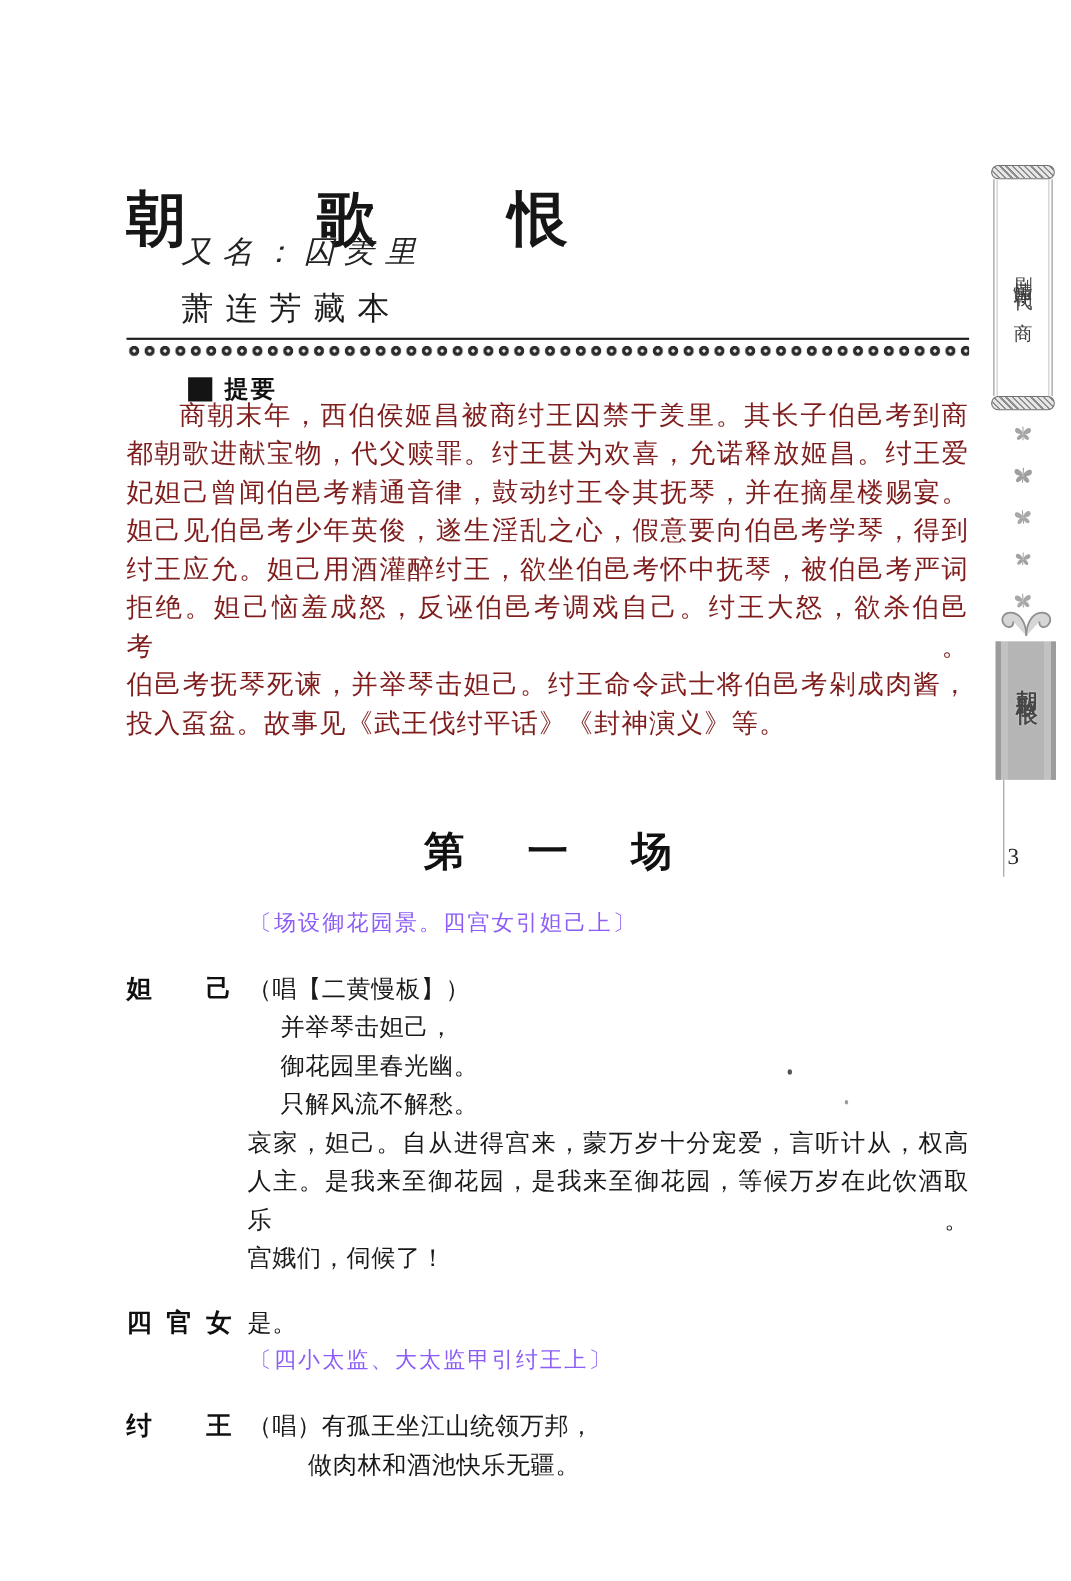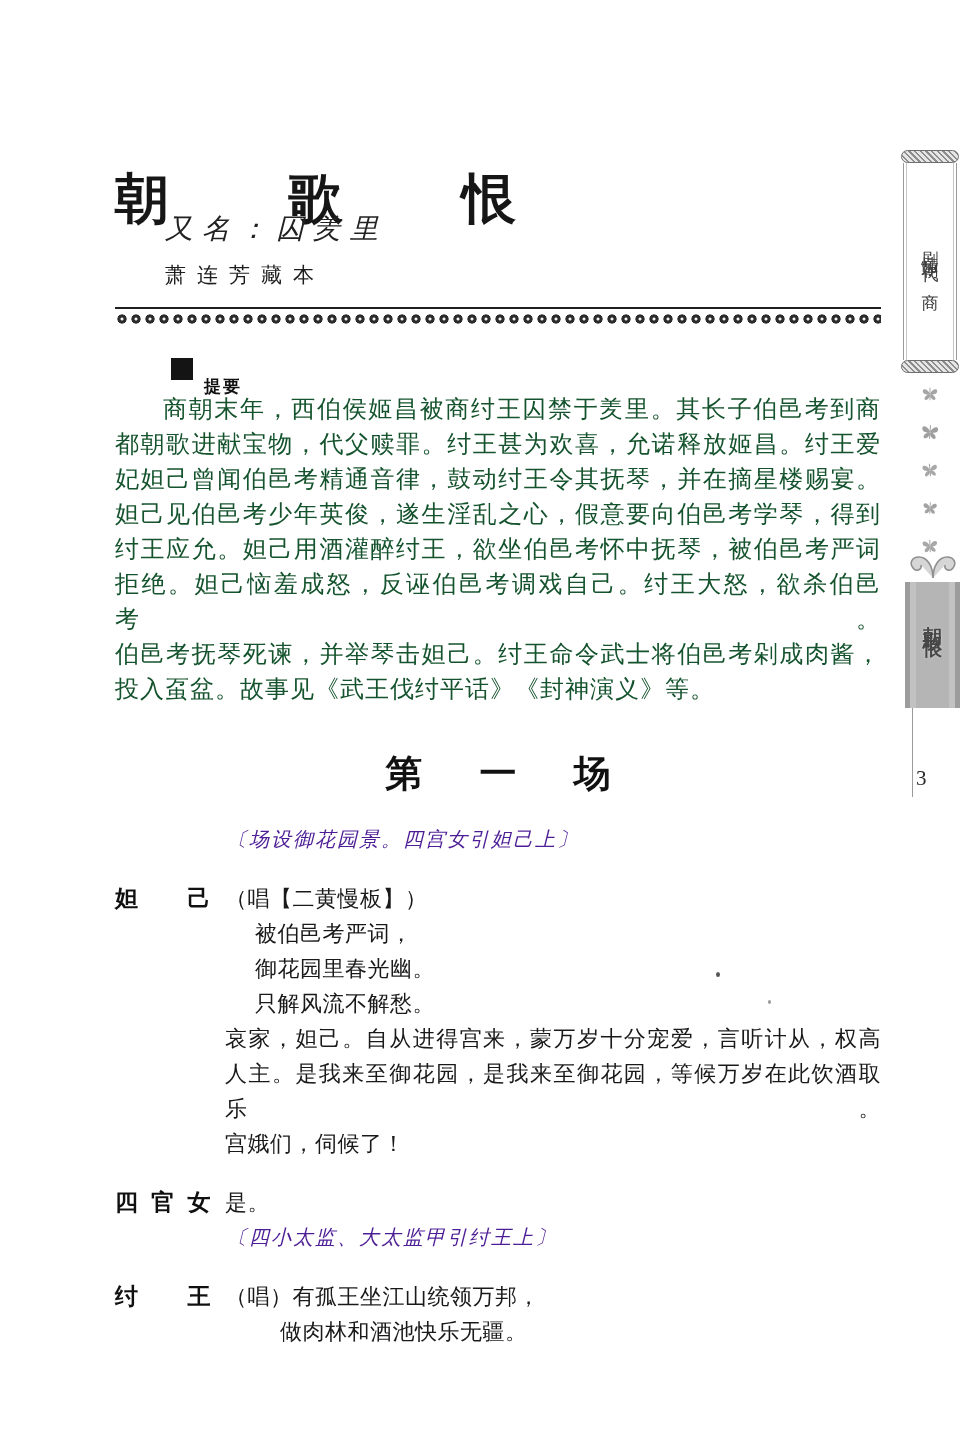--- a/index.html
+++ b/index.html
@@ -14,49 +14,49 @@
     position:absolute;left:0;top:136px;
     font-size:54px;font-weight:600;letter-spacing:53px;line-height:1;
     font-family:"Liberation Serif", serif;color:#161616;white-space:nowrap;
   }
   .alt-title{
     position:absolute;left:50px;top:210px;
     font-size:28px;font-style:italic;letter-spacing:9px;color:#222;white-space:nowrap;
   }
   .edition{
     position:absolute;left:50px;top:261px;
-    font-size:21px;letter-spacing:11px;color:#1d1d1d;white-space:nowrap;
+    font-size:29px;letter-spacing:11px;color:#1d1d1d;white-space:nowrap;
   }
 
   
   .divider{
     position:absolute;left:0;top:307px;width:766px;height:17px;
     border-top:2px solid #1f1f1f;
     background-image:radial-gradient(circle at 7px 8px,#f7f7f7 1.2px,#2c2c2c 1.8px 4.3px,#f7f7f7 4.9px,transparent 5.5px);
     background-size:14px 15px;background-position:0 2px;
   }
 
   
   .summary-head{position:absolute;left:56px;top:339px;display:flex;align-items:center;}
   .sq{width:22px;height:22px;background:#141414;display:inline-block;margin-right:11px;}
-  .summary-head .h{font-family:"Liberation Sans", sans-serif;font-weight:bold;font-size:17px;letter-spacing:2px;color:#111;margin-top:36px;}
-  .summary-body{position:absolute;left:0;top:392px;width:766px;font-size:24px;line-height:35px;letter-spacing:1px;color:#14532d;}
+  .summary-head .h{font-family:"Liberation Sans", sans-serif;font-weight:bold;font-size:22px;letter-spacing:2px;color:#111;}
+  .summary-body{position:absolute;left:0;top:362px;width:766px;font-size:24px;line-height:35px;letter-spacing:1px;color:#7f1d1d;font-family:Liberation Mono, monospace;}
   .jl{text-align:justify;text-align-last:justify;}
   .ind{padding-left:48px;}
 
   
   .scene-head{
     position:absolute;left:0;top:749px;width:766px;text-align:center;
     font-size:37px;font-weight:bold;letter-spacing:24px;padding-left:24px;box-sizing:border-box;
     color:#111;font-family:"Liberation Serif", serif;
   }
 
   
   .script{position:absolute;left:0;top:822px;width:766px;font-size:22px;line-height:35px;letter-spacing:0.5px;color:#191919;}
-  .stage{margin-left:112px;font-size:20px;font-style:italic;letter-spacing:2px;color:#4c1d95;}
+  .stage{margin-left:112px;font-size:20px;letter-spacing:2px;color:#8b5cf6;}
   .s-row{display:flex;align-items:flex-start;margin-top:24px;}
   .speaker{
     width:96px;flex:0 0 96px;text-align:justify;text-align-last:justify;
     font-family:"Liberation Sans", sans-serif;font-weight:bold;font-size:23px;color:#101010;
   }
   .dialogue{flex:1;margin-left:14px;}
   .verse{padding-left:30px;}
   .verse-wide{padding-left:55px;}
 
   
@@ -123,21 +123,21 @@
   <div class="scene-head">第 一 场</div>
 
   <div class="script">
 
     <div class="stage">〔场设御花园景。四宫女引妲己上〕</div>
 
     <div class="s-row">
       <div class="speaker">妲己</div>
       <div class="dialogue">
         <div>（唱【二黄慢板】）</div>
-        <div class="verse">被伯邑考严词，</div>
+        <div class="verse">并举琴击妲己，</div>
         <div class="verse">御花园里春光幽。</div>
         <div class="verse">只解风流不解愁。</div>
         <div class="jl">哀家，妲己。自从进得宫来，蒙万岁十分宠爱，言听计从，权高</div>
         <div class="jl">人主。是我来至御花园，是我来至御花园，等候万岁在此饮酒取乐。</div>
         <div>宫娥们，伺候了！</div>
       </div>
     </div>
 
     <div class="s-row">
       <div class="speaker">四官女</div>

